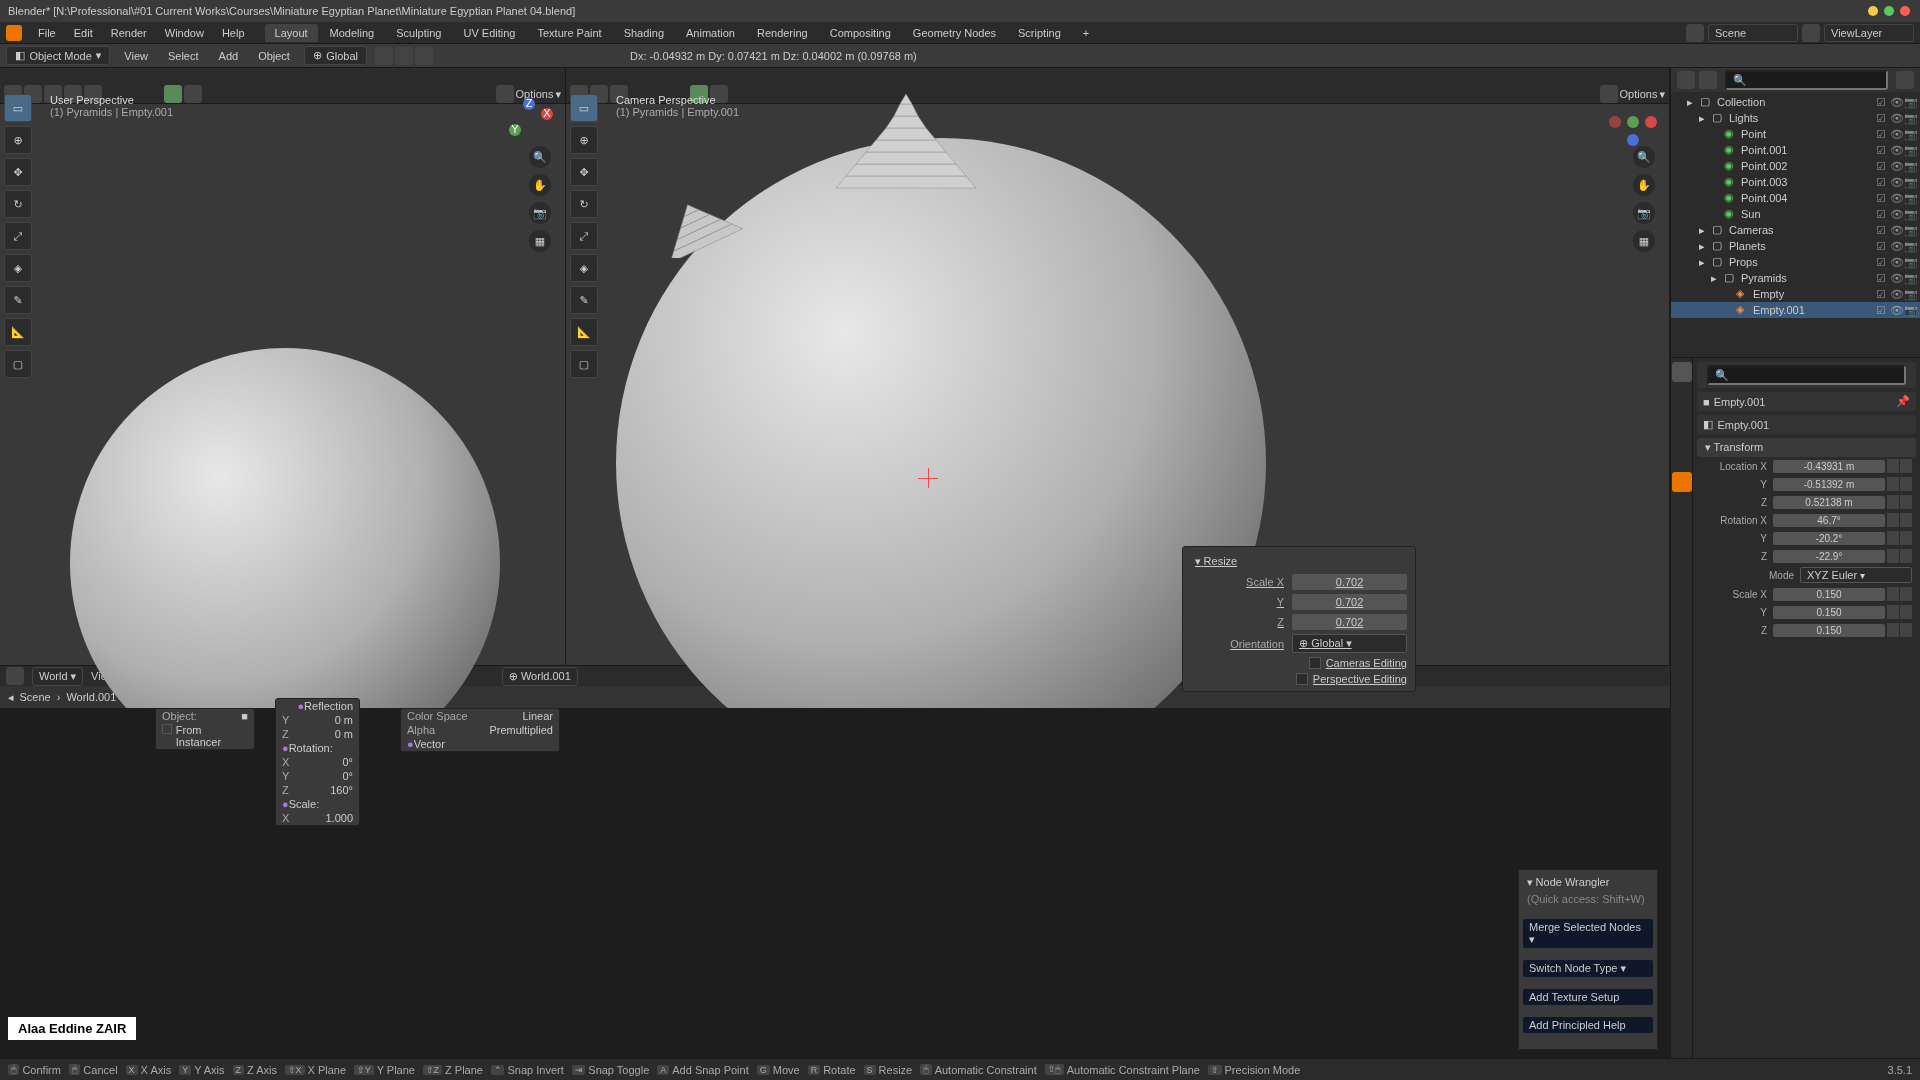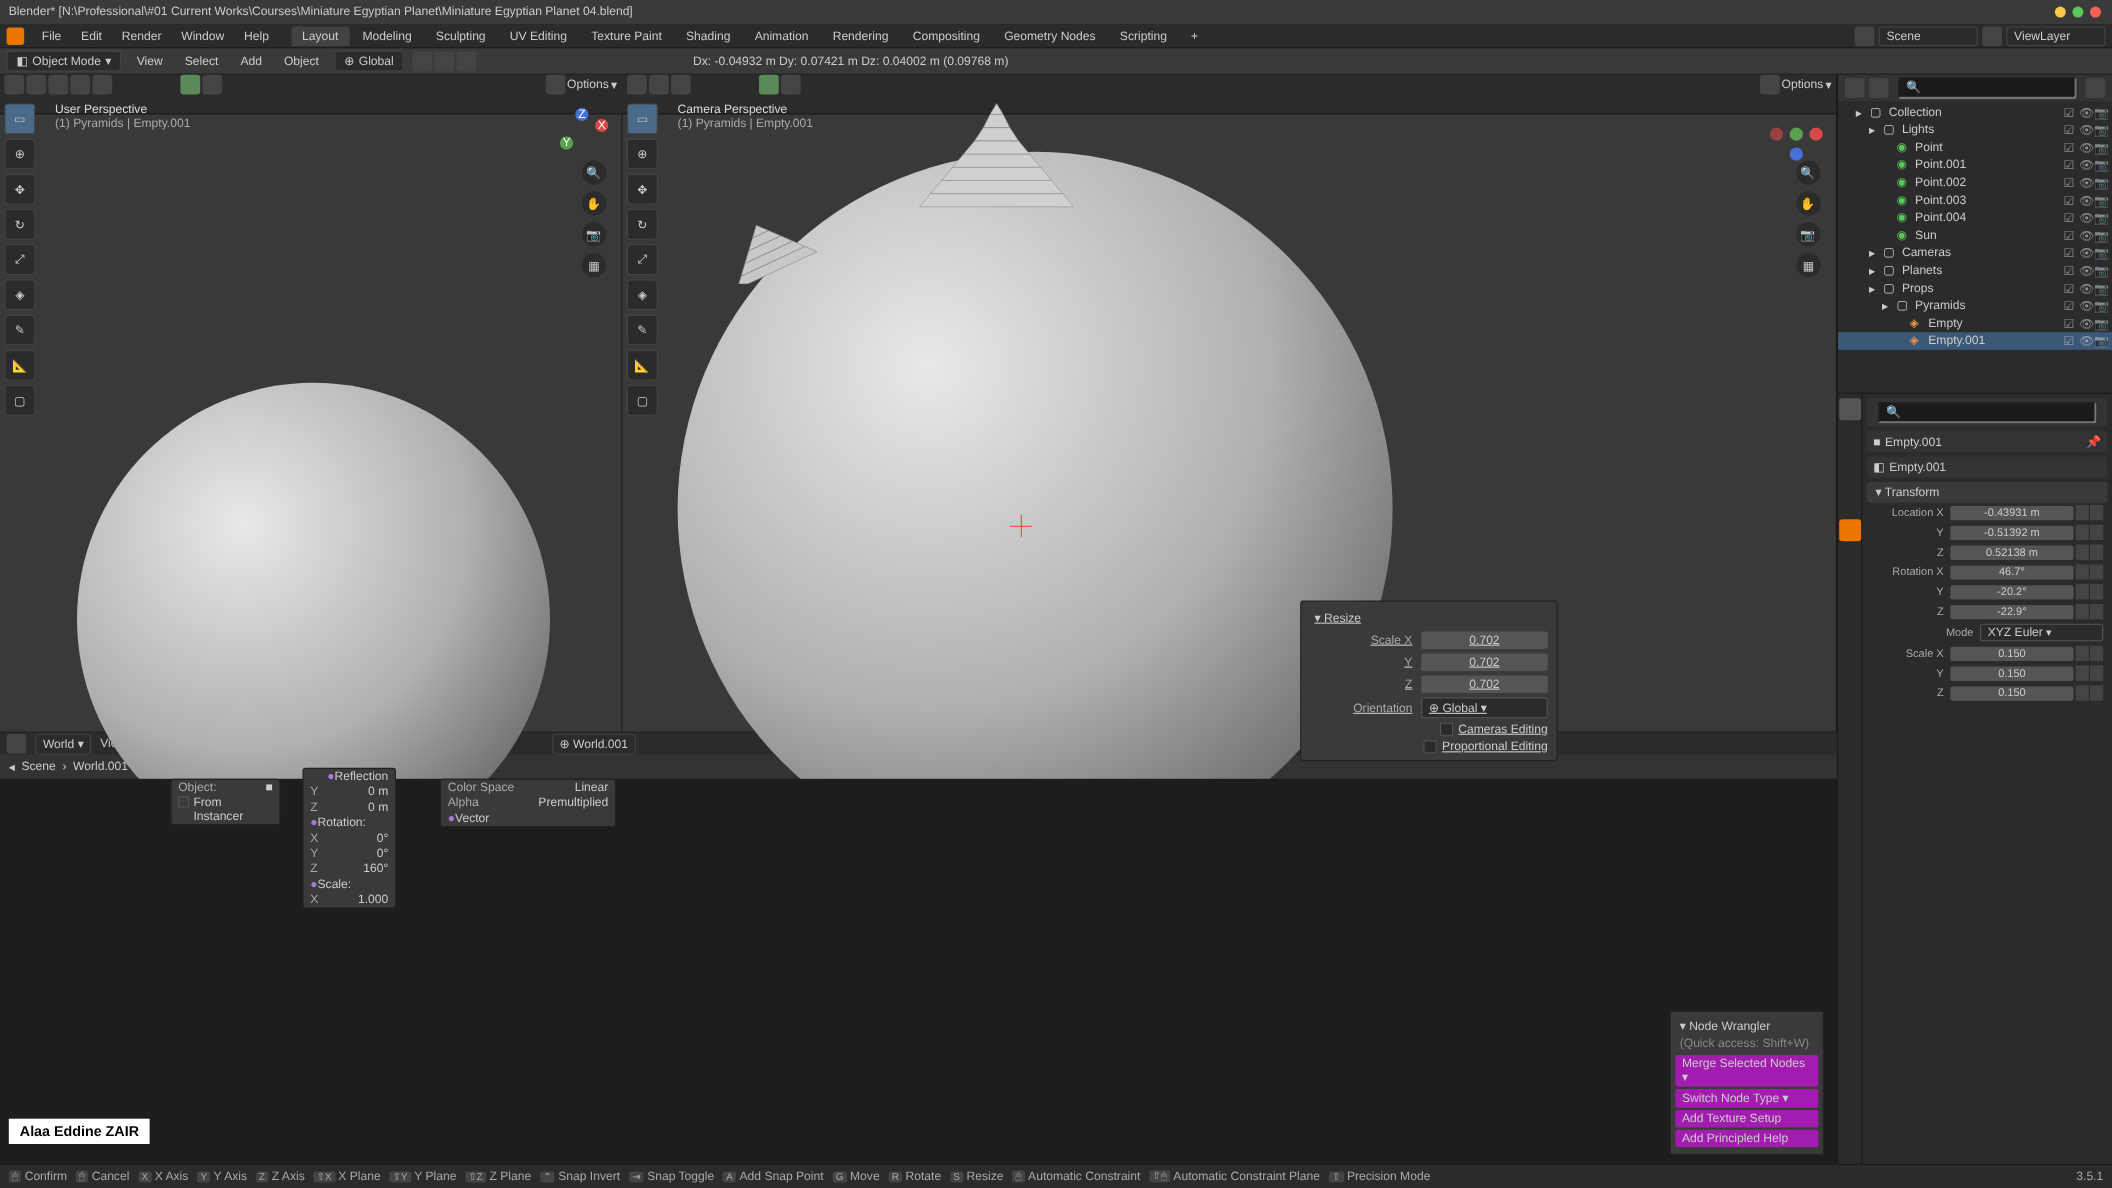--- a/index.html
+++ b/index.html
@@ -21,21 +21,21 @@
 .statustext { position: absolute; left: 630px; }
 .scene-input { background: #2b2b2b; border: 1px solid #444; padding: 2px 6px; border-radius: 3px; width: 90px; margin-left: auto; }
 
 .main-area { position: absolute; top: 68px; left: 0; right: 0; bottom: 0; display: flex; }
 
 .viewport-container { flex: 1; display: flex; flex-direction: column; }
 .viewports-top { height: 597px; display: flex; }
 .viewport { position: relative; background: #393939; border-right: 1px solid #1a1a1a; }
 .vp-left { width: 566px; }
 .vp-right { flex: 1; }
-.vp-header { height: 36px; background: #2b2b2b; display: flex; align-items: flex-start; padding: 0 4px; gap: 2px; border-bottom: 1px solid #1a1a1a; }
+.vp-header { height: 36px; background: #2b2b2b; display: flex; align-items: flex-end; padding: 0 4px; gap: 2px; border-bottom: 1px solid #1a1a1a; }
 .vp-header .right { margin-left: auto; display: flex; gap: 2px; align-items: center; }
 .vp-overlay { position: absolute; top: 26px; left: 50px; color: #ddd; font-size: 11px; }
 .vp-overlay .line2 { color: #aaa; }
 .toolbar-left { position: absolute; left: 4px; top: 26px; width: 30px; display: flex; flex-direction: column; gap: 4px; }
 .tool { width: 28px; height: 28px; background: #2b2b2b; border-radius: 3px; border: 1px solid #444; display: flex; align-items: center; justify-content: center; }
 .tool.active { background: #4a6a8a; }
 .nav-icons { position: absolute; right: 14px; top: 78px; display: flex; flex-direction: column; gap: 6px; }
 .nav-icon { width: 22px; height: 22px; background: #2b2b2b; border-radius: 50%; display: flex; align-items: center; justify-content: center; }
 
 .planet { position: absolute; border-radius: 50%; background: radial-gradient(circle at 35% 30%, #e8e8e8, #b0b0b0 50%, #707070 80%); }
@@ -91,21 +91,21 @@
 .prop-section-title { background: #3a3a3a; padding: 3px 8px; border-radius: 3px; cursor: pointer; }
 .prop-row { display: flex; padding: 2px 4px; align-items: center; }
 .prop-row .lbl { flex: 1; text-align: right; padding-right: 6px; color: #aaa; font-size: 10px; }
 .prop-row .val { width: 112px; background: #555; border-radius: 2px; padding: 1px 6px; text-align: center; font-size: 10px; }
 .prop-row .btns { display: flex; gap: 1px; margin-left: 2px; }
 .prop-row .minibtn { width: 12px; height: 14px; background: #444; }
 
 .wrangler-panel { position: absolute; right: 262px; bottom: 30px; width: 140px; background: #3a3a3a; border: 1px solid #222; padding: 4px; font-size: 10px; }
 .wrangler-panel .title { padding: 2px 4px; }
 .wrangler-panel .hint { color: #888; padding: 2px 4px; }
-.wrangler-panel .btn { background: #a21caf; padding: 2px 6px; margin: 2px 0; border-radius: 2px; }
+.wrangler-panel .btn { background: #0f172a; padding: 2px 6px; margin: 12px 0; border-radius: 2px; }
 
 .statusbar { position: absolute; bottom: 0; left: 0; right: 0; height: 22px; background: #2b2b2b; border-top: 1px solid #1a1a1a; display: flex; align-items: center; padding: 0 8px; gap: 8px; font-size: 10px; color: #aaa; }
 .statusbar .item { display: flex; align-items: center; gap: 3px; }
 .statusbar .key { background: #444; padding: 0 3px; border-radius: 2px; font-size: 9px; }
 .statusbar .right { margin-left: auto; }
 
 svg.axis { width: 60px; height: 60px; }
 </style>
 </head>
 <body>
@@ -317,21 +317,21 @@
               <span class="orient">⊕ <span>Global</span> ▾</span>
             </div>
           <div class="row">
               <span class="lbl"></span>
               <span class="check"></span>
               <span>Cameras Editing</span>
             </div>
           <div class="row">
               <span class="lbl"></span>
               <span class="check"></span>
-              <span>Proportional Editing</span>
+              <span>Perspective Editing</span>
             </div>
         </div>
       </div>
 
     </div>
 
     <div class="bottom-area">
       <div class="shader-header">
         <span class="iconbtn"></span>
         <span class="dropdown"><span>World</span> ▾</span>

